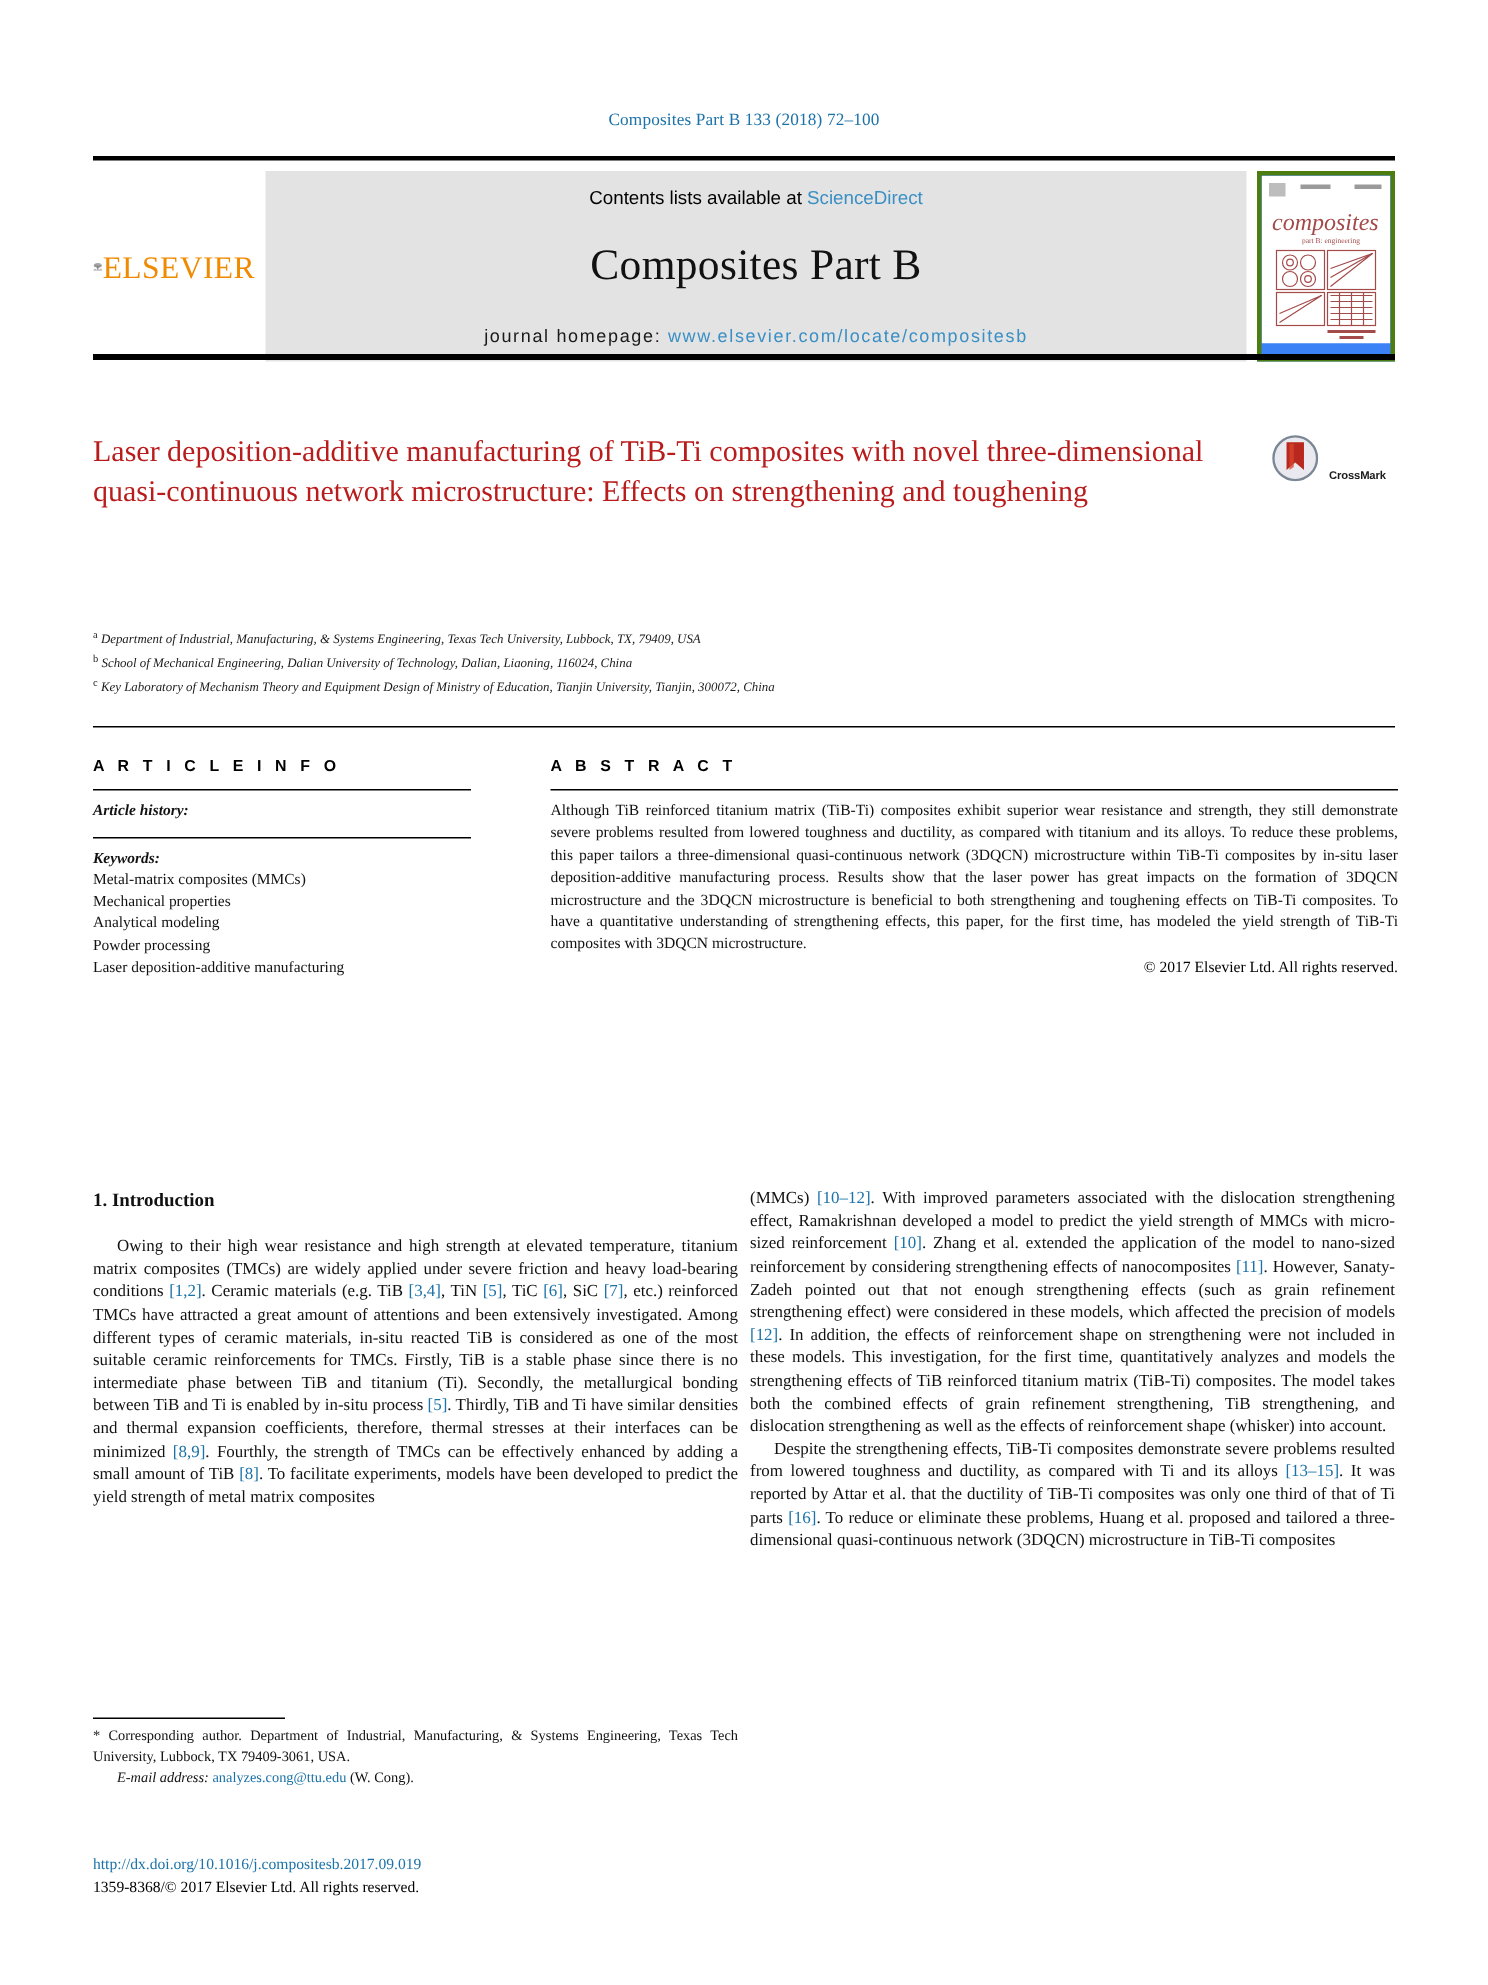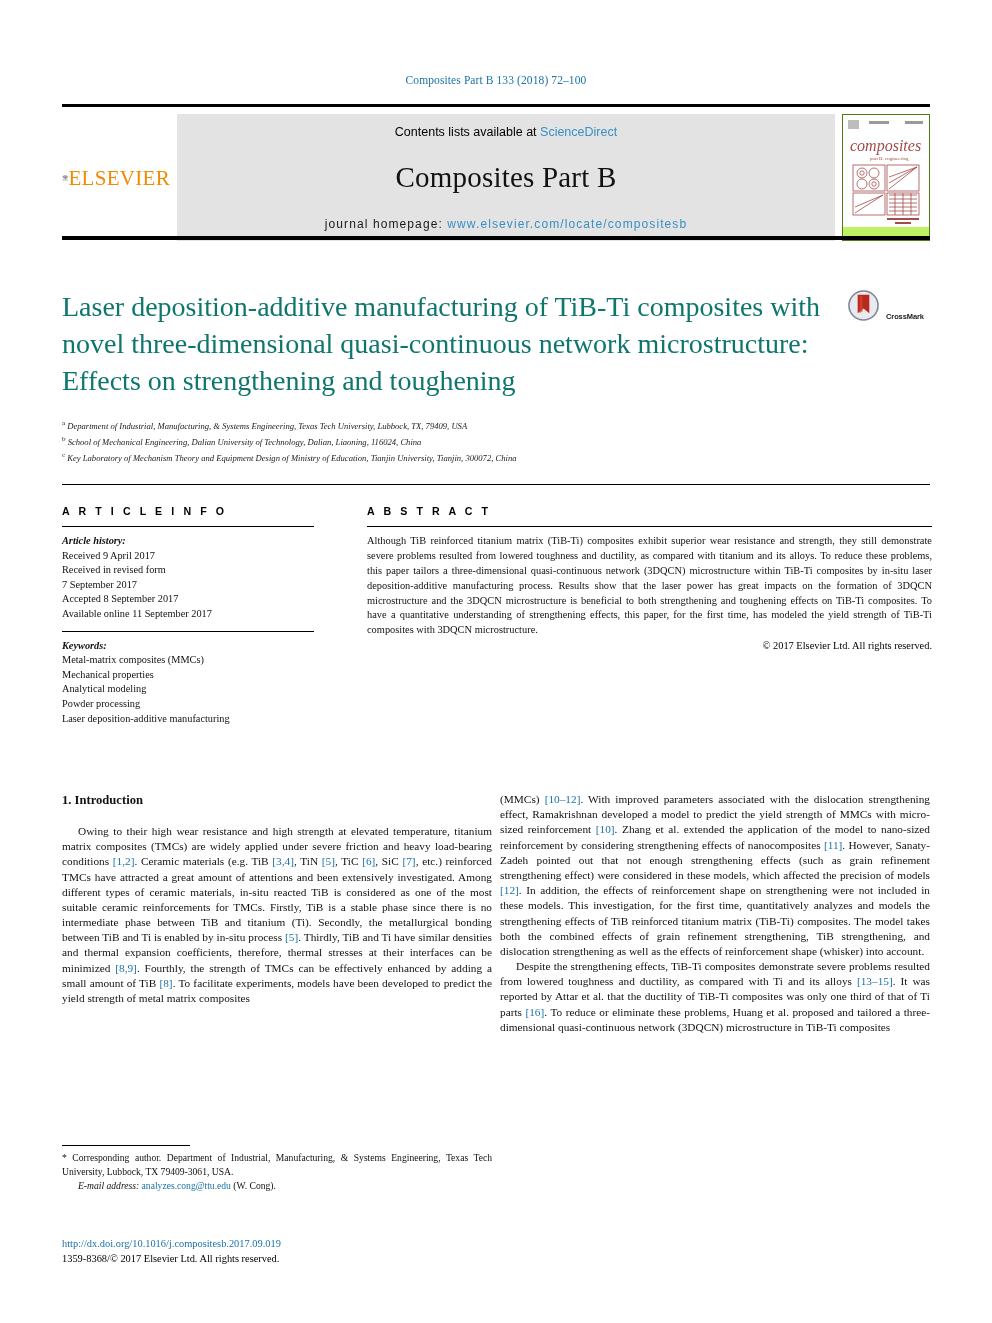--- a/index.html
+++ b/index.html
@@ -90,44 +90,44 @@
   .banner-bottom {
     font-family: "Liberation Sans", sans-serif;
     font-size: 12px;
     letter-spacing: 1.1px;
     color: #1a1a1a;
   }
   .banner-bottom .url { color: #3a8fc4; }
   .cover {
     width: 86px;
     flex: 0 0 86px;
-    border: 1px solid #4d7c0f;
-    background: #bef264;
+    border: 3px solid #4d7c0f;
+    background: #3b82f6;
     position: relative;
     overflow: hidden;
   }
 
   .rule-heavy {
     position: absolute;
     left: 62px;
     width: 868px;
     height: 4px;
     background: #000;
   }
 
   
   .title-block {
     position: absolute;
     left: 62px; top: 288px;
     width: 770px;
   }
   .art-title {
-    font-size: 28px;
+    font-size: 20px;
     line-height: 1.33;
-    color: #0f766e;
+    color: #b91c1c;
     font-weight: normal;
     margin: 0;
   }
   .crossmark {
     position: absolute;
     left: 848px; top: 287px;
     width: 86px;
     height: 34px;
     display: flex;
     align-items: flex-end;
@@ -353,27 +353,20 @@
       <div><sup>c</sup> Key Laboratory of Mechanism Theory and Equipment Design of Ministry of Education, Tianjin University, Tianjin, 300072, China</div>
     </div>
 
   <div class="rule-info"></div>
 
   <div class="info-col">
     <div class="hdr-label">A R T I C L E  I N F O</div>
     <div class="thin-rule"></div>
     <div class="info-body">
       <div class="it">Article history:</div>
-      <div>
-          <div>Received 9 April 2017</div>
-          <div>Received in revised form</div>
-          <div>7 September 2017</div>
-          <div>Accepted 8 September 2017</div>
-          <div>Available online 11 September 2017</div>
-        </div>
     </div>
     <div class="thin-rule"></div>
     <div class="info-body">
       <div class="it">Keywords:</div>
       <div>
           <div>Metal-matrix composites (MMCs)</div>
           <div>Mechanical properties</div>
           <div>Analytical modeling</div>
           <div>Powder processing</div>
           <div>Laser deposition-additive manufacturing</div>

